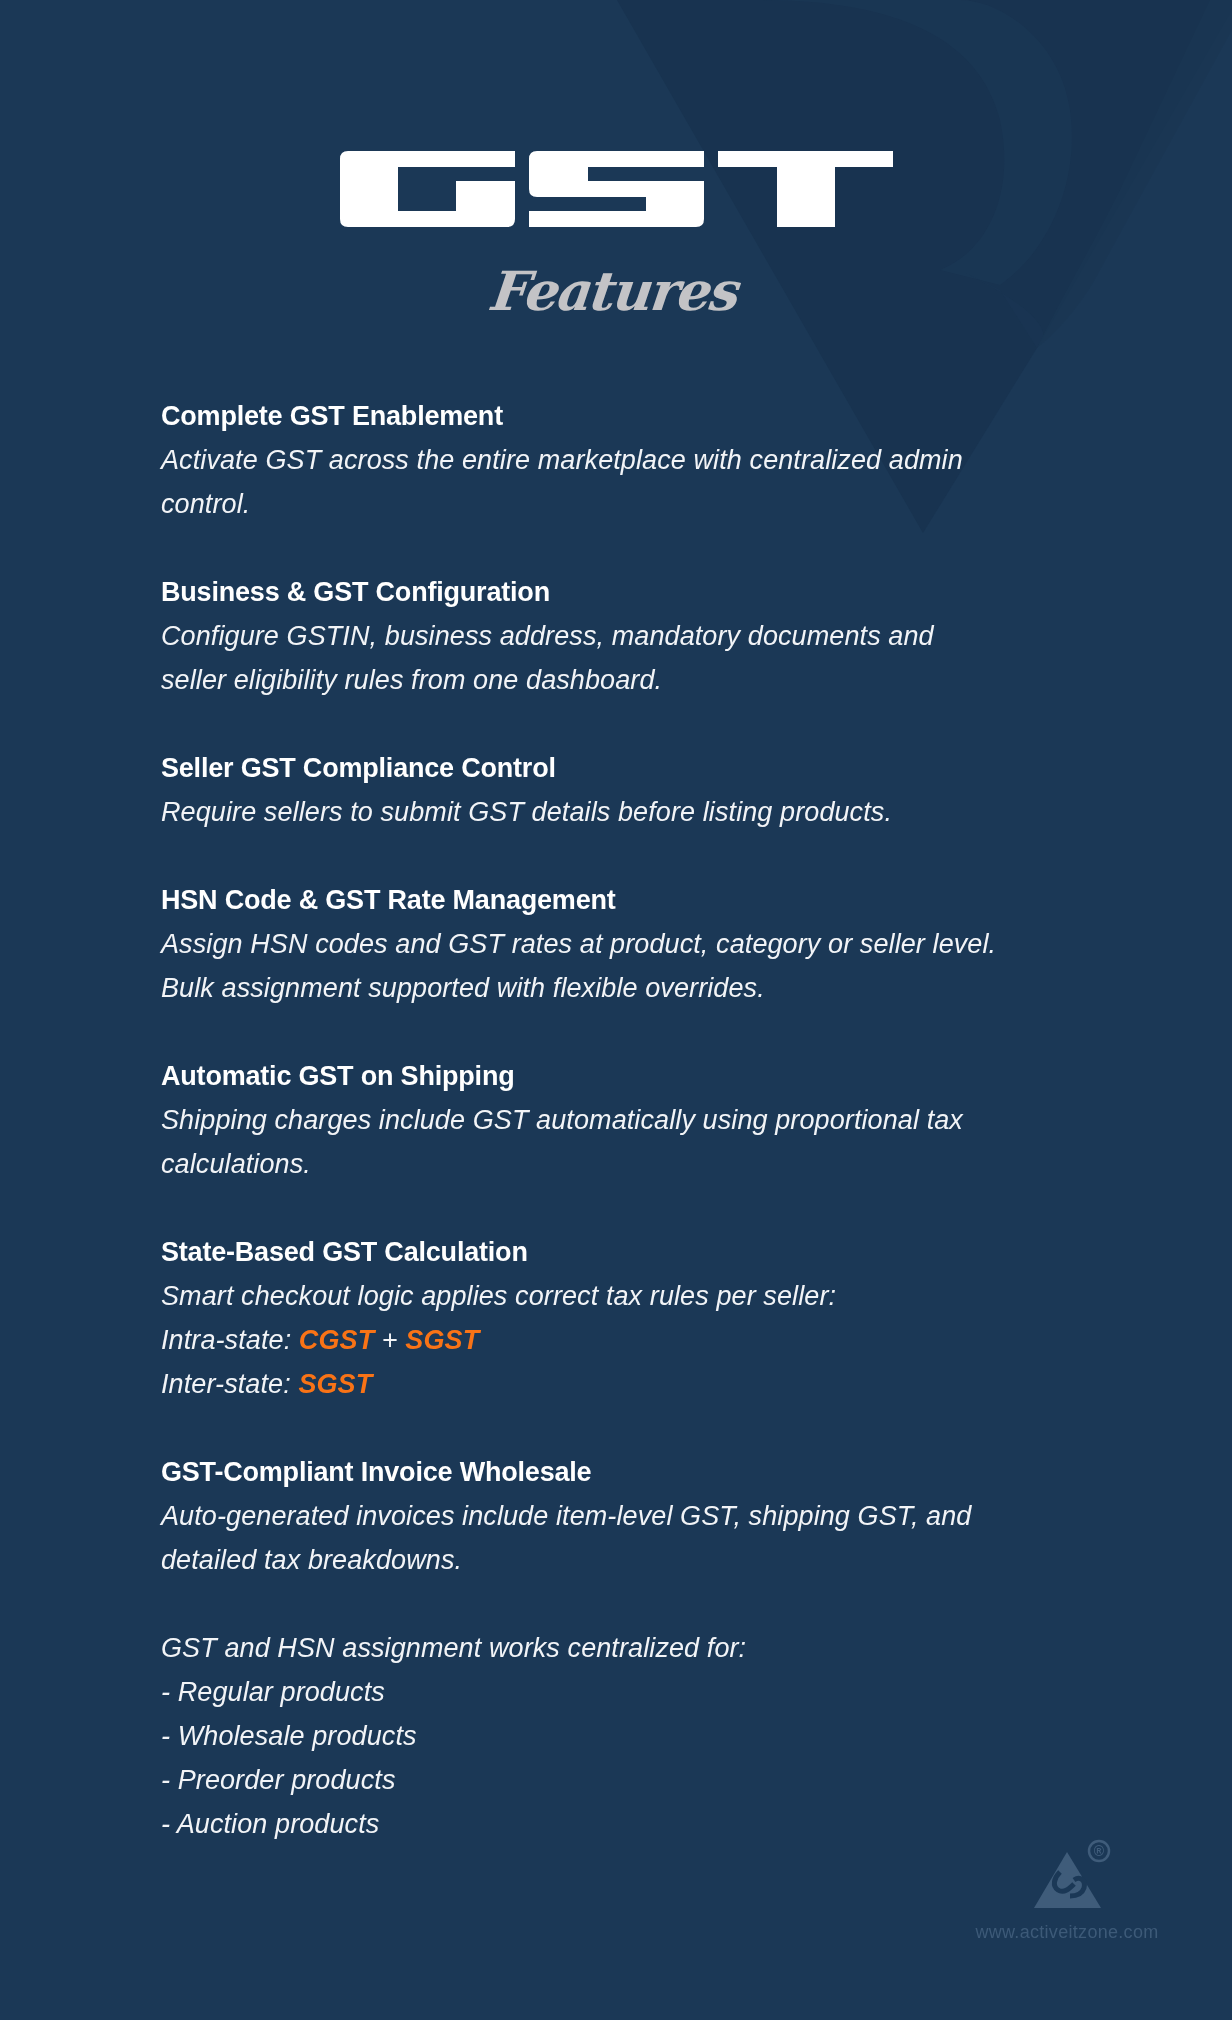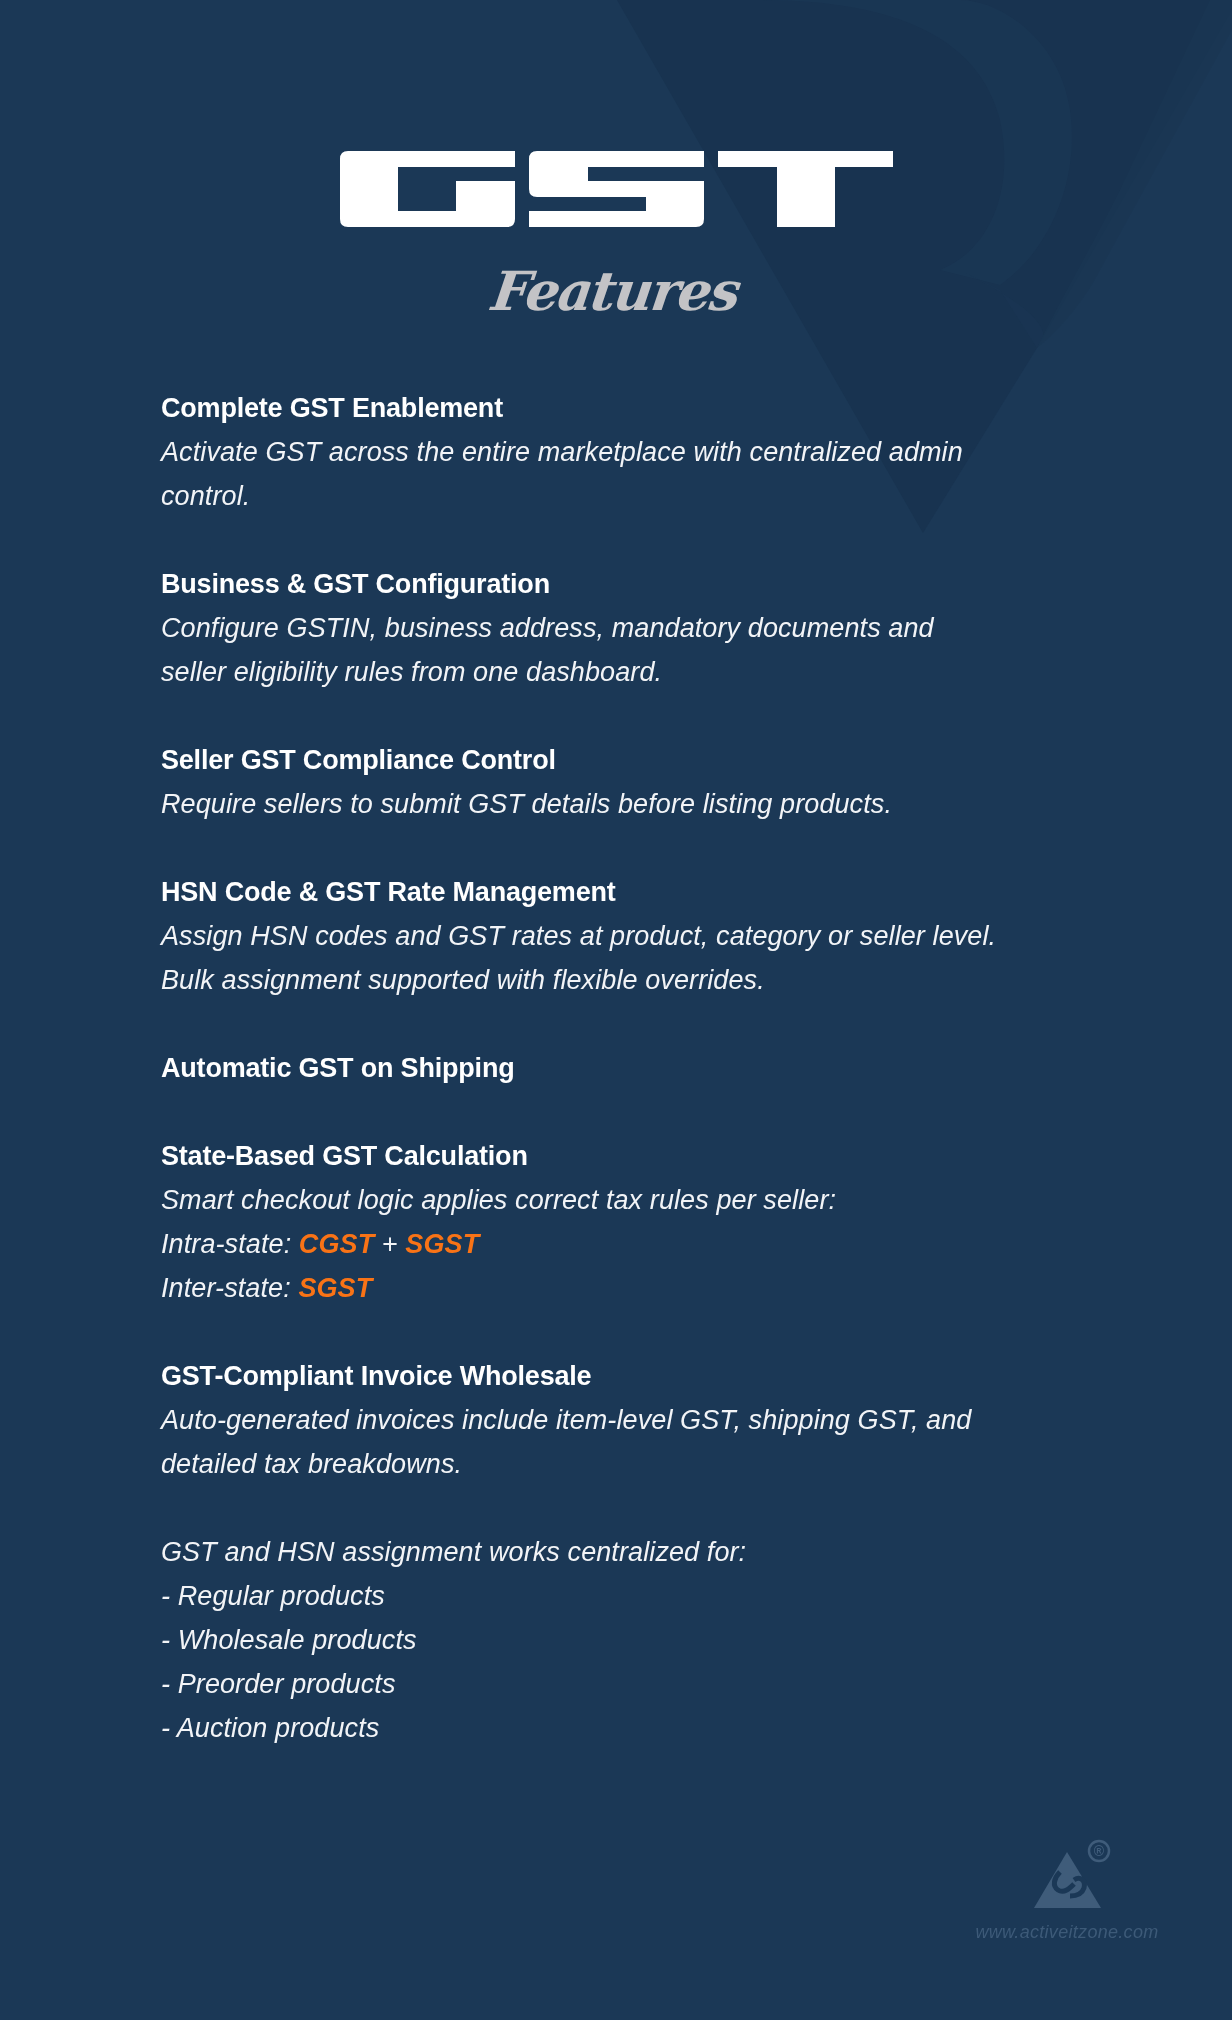--- a/index.html
+++ b/index.html
@@ -39,21 +39,21 @@
   }
   .content {
     position: absolute;
     left: 161px;
     top: 386px;
     width: 940px;
     color: #f2f4f7;
     font-size: 27px;
     line-height: 44px;
   }
-  .section { margin: 0 0 44px 0; }
+  .section { margin: 8px 0 44px 0; }
   .section-title {
     font-weight: bold;
     color: #ffffff;
     letter-spacing: -0.2px;
   }
   .section-body { letter-spacing: 0.1px; font-style: italic; }
   .line { display: block; }
   .strong { font-weight: bold; color: #f97316; text-align: right; }
   .brand {
     position: absolute;
@@ -71,21 +71,20 @@
   }
   .brand-url {
     position: absolute;
     left: 0;
     top: 86px;
     width: 214px;
     text-align: center;
     font-size: 18px;
     color: #3d5a78;
     letter-spacing: 0.3px;
-    font-style: italic;
   }
 </style>
 </head>
 <body>
 
 <svg class="bg-watermark" viewBox="0 0 1232 2020" xmlns="http://www.w3.org/2000/svg">
 
   <path d="M617 0 L1232 0 L1232 10 L1037 348 L923 533 Z" fill="#183350"></path>
 
   <path d="M760 0 C900 0 980 40 1000 120 C1015 190 990 250 940 270 L1000 285 C1050 250 1080 180 1070 110 C1060 40 1000 0 960 0 Z" fill="#1b3856" opacity="0.55"></path>
@@ -142,20 +141,24 @@
   <div class="section">
     <div class="section-title">HSN Code &amp; GST Rate Management</div>
     <div class="section-body">
       <span class="line">Assign HSN codes and GST rates at product, category or seller level.</span>
       <span class="line">Bulk assignment supported with flexible overrides.</span>
     </div>
   </div>
 
   <div class="section">
     <div class="section-title">Automatic GST on Shipping</div>
+    <div class="section-body">
+      <span class="line">Shipping charges include GST automatically using proportional tax</span>
+      <span class="line">calculations.</span>
+    </div>
   </div>
 
   <div class="section">
     <div class="section-title">State-Based GST Calculation</div>
     <div class="section-body">
       <span class="line">Smart checkout logic applies correct tax rules per seller:</span>
       <span class="line"><span>Intra-state: </span><span class="strong">CGST</span><span> + </span><span class="strong">SGST</span></span>
       <span class="line"><span>Inter-state: </span><span class="strong">SGST</span></span>
     </div>
   </div>

